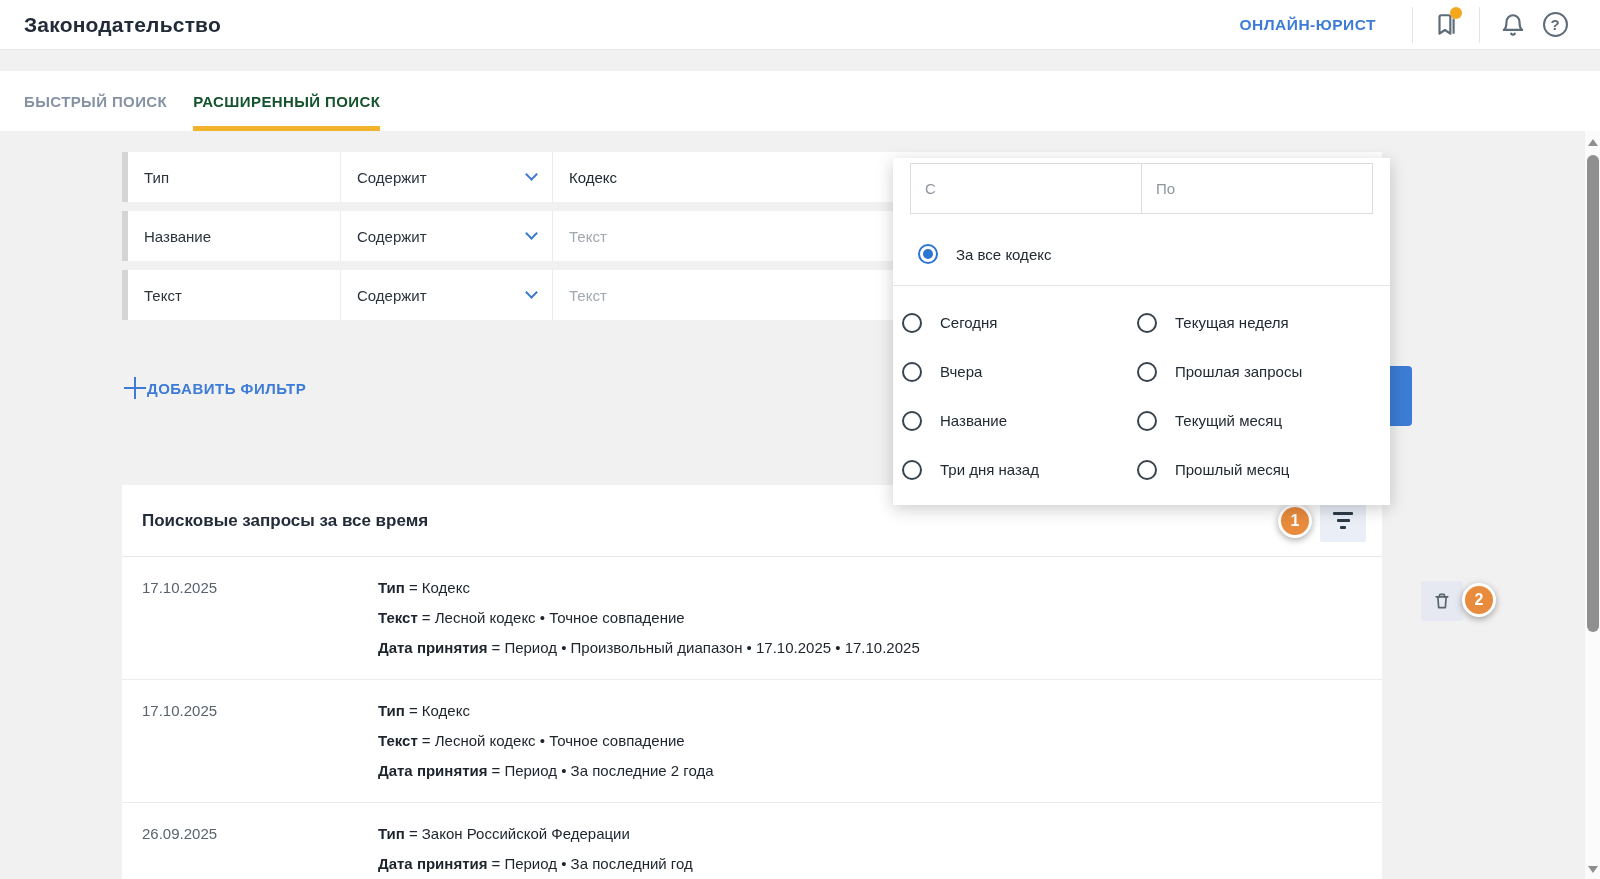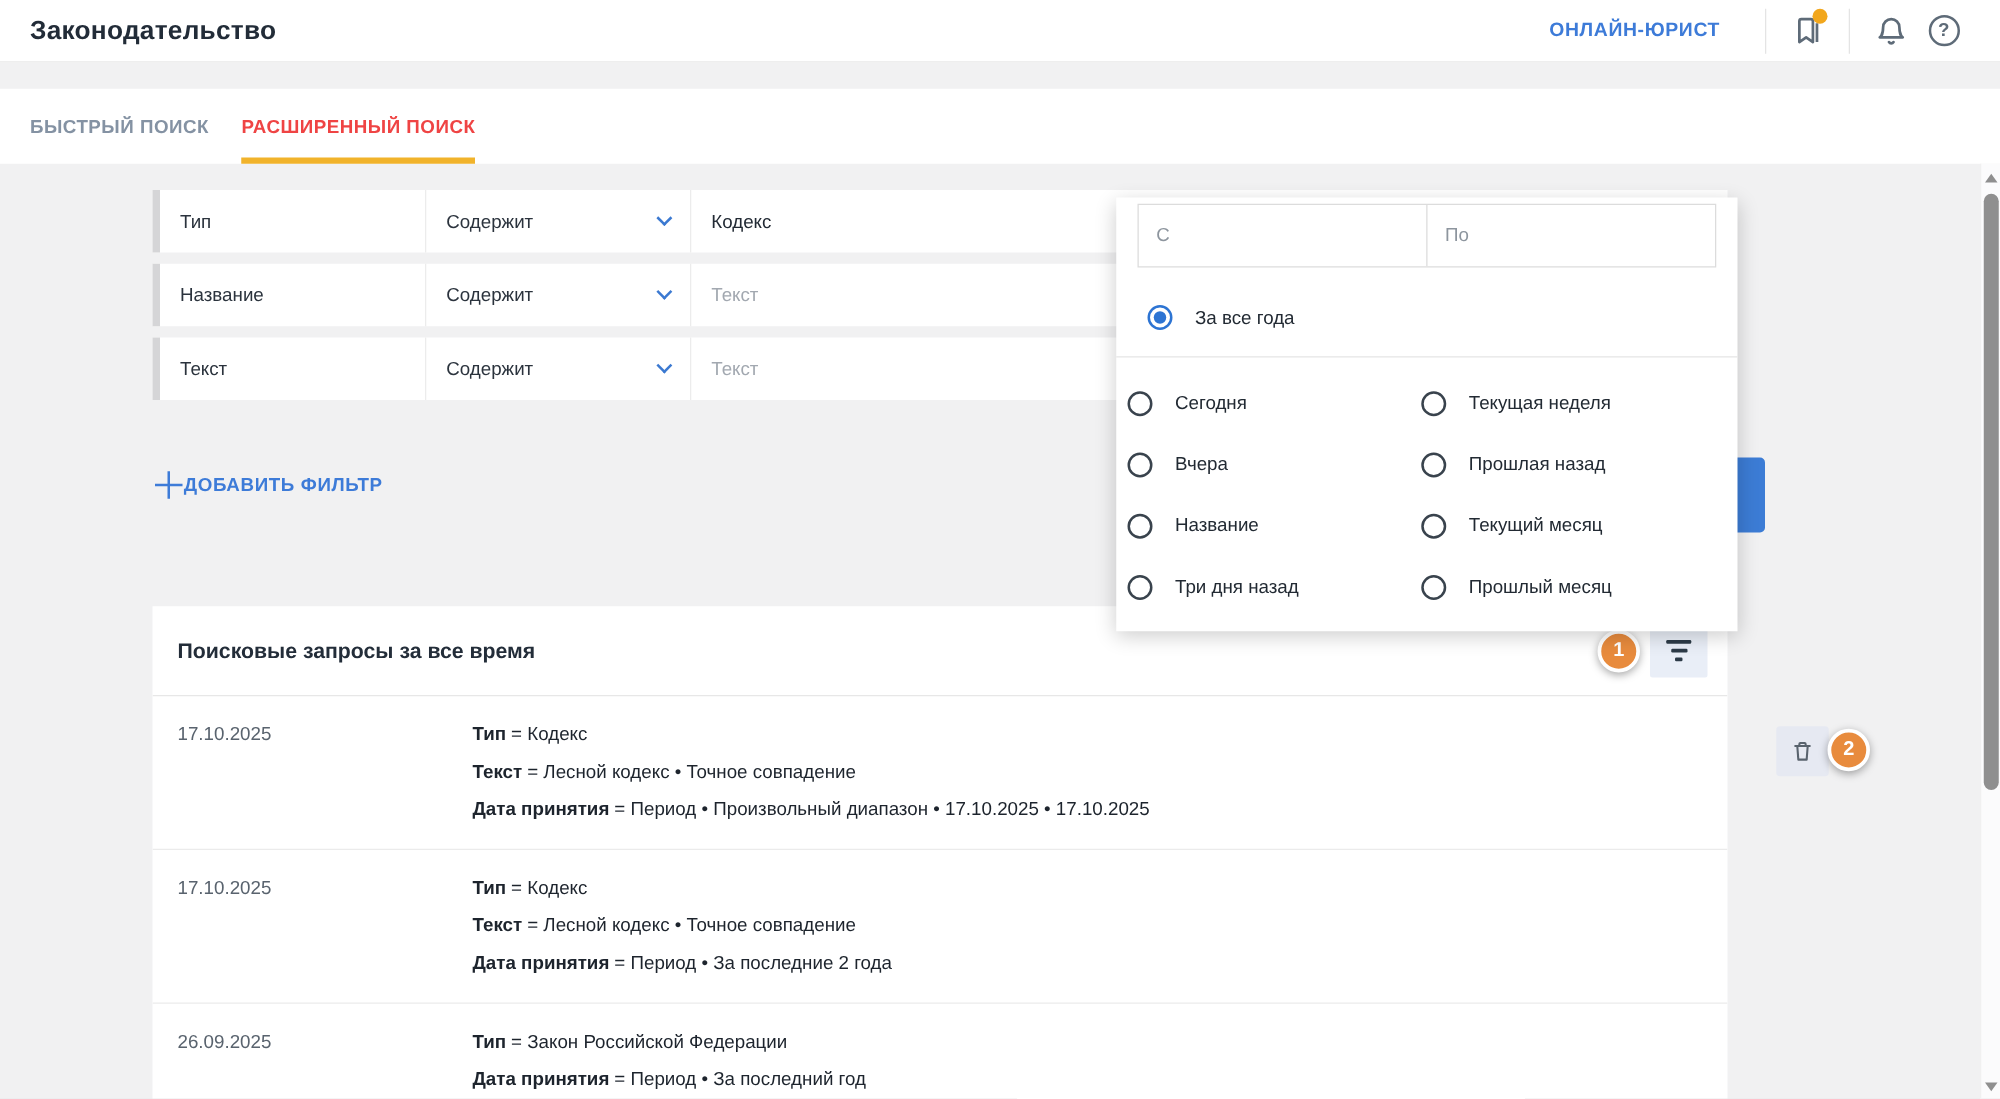--- a/index.html
+++ b/index.html
@@ -17,21 +17,21 @@
   .hicon svg { display:block; }
   .dot-badge { position:absolute; top:3px; right:5px; width:12px; height:12px; border-radius:50%; background:#f2a71d; }
   .help-circle { width:25px; height:25px; border-radius:50%; border:2px solid #5e6b78; color:#5e6b78;
                  font-size:15px; font-weight:bold; display:flex; align-items:center; justify-content:center; }
 
   
   .tabs { position:absolute; top:71px; left:0; width:1600px; height:60px; background:#fff;
           display:flex; align-items:stretch; padding:0 24px; gap:26px; z-index:3; }
   .tab { display:flex; align-items:center; font-size:15px; font-weight:bold; letter-spacing:.4px;
          color:#8492a3; position:relative; cursor:pointer; }
-  .tab.active { color:#ef4444; }
+  .tab.active { color:#14532d; }
   .tab.active::after { content:""; position:absolute; left:0; right:0; bottom:0; height:5px; background:#f1b32b; }
 
   
   .frow { position:absolute; left:122px; width:1260px; height:50px; background:#fff;
           display:flex; border-left:6px solid #d5d5d7; }
   .fcell { display:flex; align-items:center; padding:0 16px; font-size:15px; color:#2b333d; border-right:1px solid #ececec; }
   .fcell.c1 { width:213px; }
   .fcell.c2 { width:212px; justify-content:space-between; }
   .fcell.c3 { flex:1; border-right:none; }
   .fcell input { border:0; outline:0; width:100%; font-size:15px; color:#222a34; background:transparent; }
@@ -187,39 +187,39 @@
     <div class="popup-inputs">
       <div class="pinput">
         <input placeholder="С" style="">
       </div>
       <div class="pinput">
         <input placeholder="По" style="">
       </div>
     </div>
     <div class="all-time">
       <span class="radio sel"></span>
-      <span class="ropt">За все года</span>
+      <span class="ropt">За все кодекс</span>
     </div>
     <div class="popup-div"></div>
     <div class="radio-grid">
       <div class="radio-row">
         <span class="radio"></span>
         <span class="ropt">Сегодня</span>
       </div>
       <div class="radio-row">
         <span class="radio"></span>
         <span class="ropt">Текущая неделя</span>
       </div>
       <div class="radio-row">
         <span class="radio"></span>
         <span class="ropt">Вчера</span>
       </div>
       <div class="radio-row">
         <span class="radio"></span>
-        <span class="ropt">Прошлая назад</span>
+        <span class="ropt">Прошлая запросы</span>
       </div>
       <div class="radio-row">
         <span class="radio"></span>
         <span class="ropt">Название</span>
       </div>
       <div class="radio-row">
         <span class="radio"></span>
         <span class="ropt">Текущий месяц</span>
       </div>
       <div class="radio-row">

